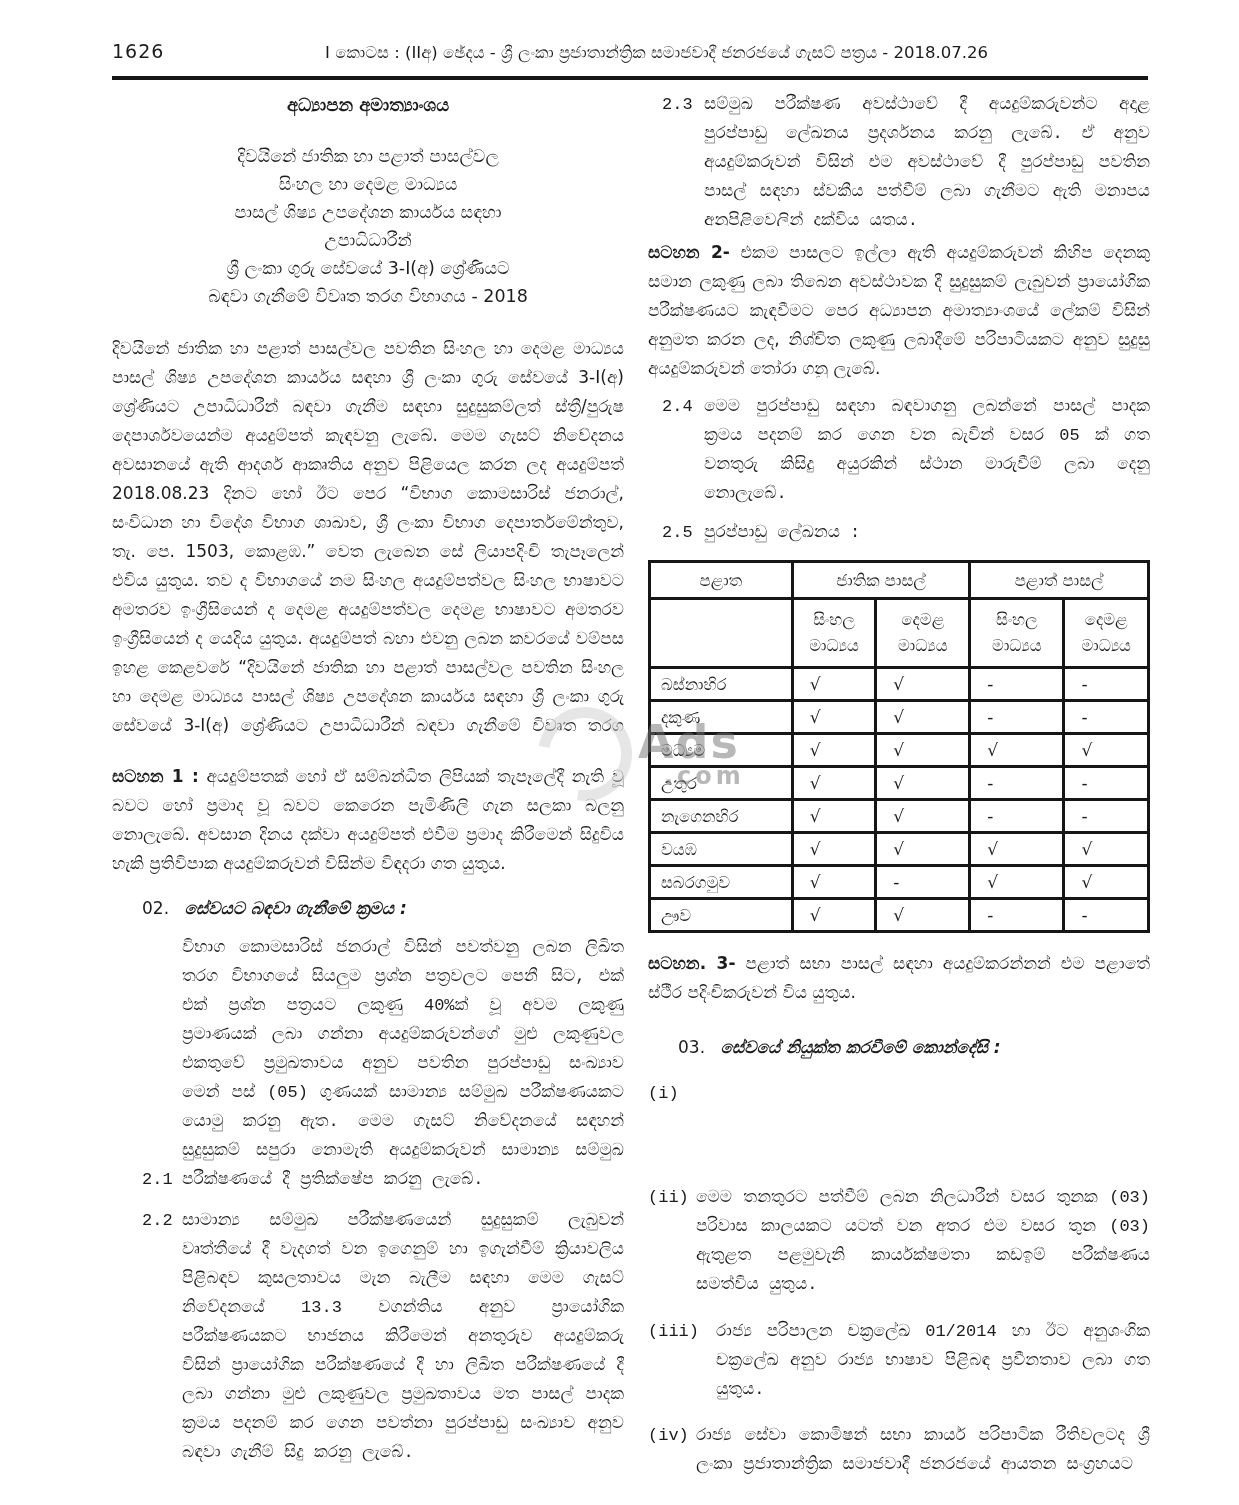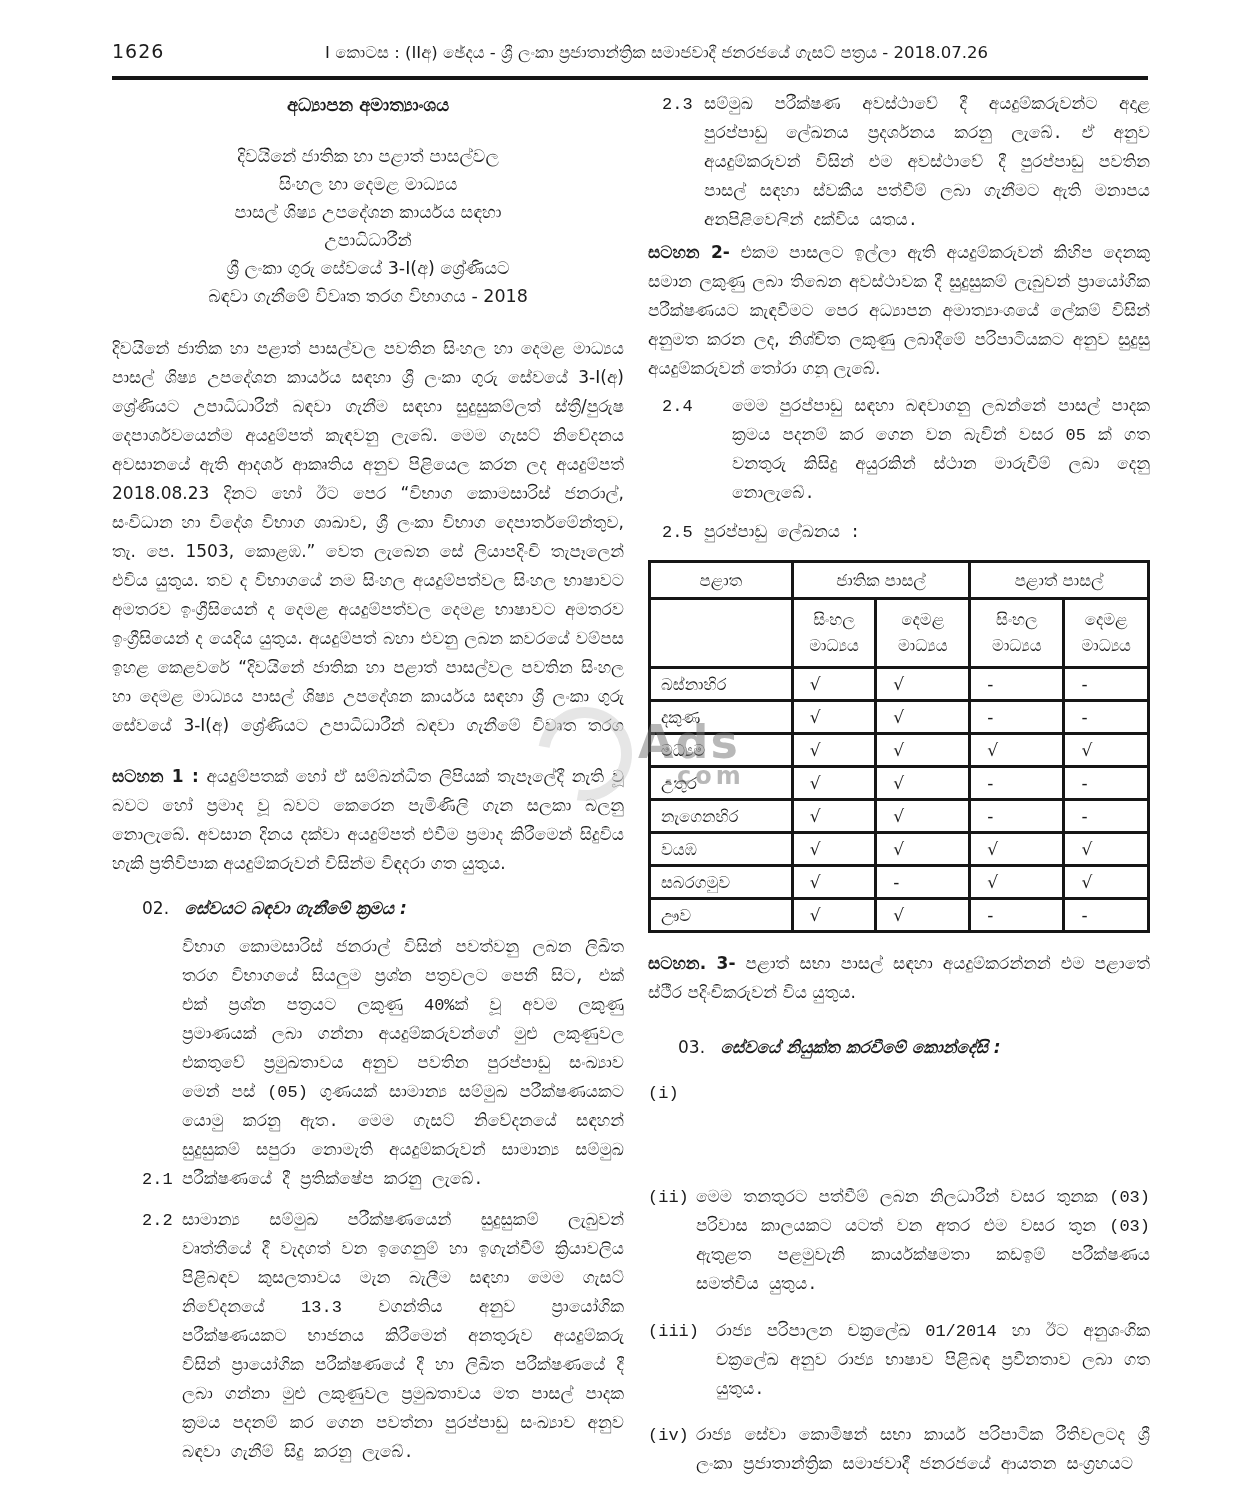--- a/index.html
+++ b/index.html
@@ -32,21 +32,21 @@
   .sec02{margin-top:14px;padding-left:30px;}
   .numbered{display:flex;align-items:flex-start;font-family:Liberation Mono, monospace;}
   .numbered .num{flex:0 0 40px;}
   .numbered .txt{flex:1;}
   .item21{margin-top:12px;padding-left:30px;height:258px;align-items:flex-end;}
   .item22{margin-top:12px;padding-left:30px;height:262px;}
   
   .item23{margin-top:6px;padding-left:14px;height:136px;}
   .item23 .num,.item24 .num,.item25 .num{flex:0 0 42px;}
   .note2{margin-top:12px;height:140px;}
-  .item24{margin-top:14px;padding-left:14px;height:116px;gap:28px;}
+  .item24{margin-top:14px;padding-left:14px;height:116px;}
   .item25{margin-top:10px;padding-left:14px;height:30px;}
   .note-label{font-weight:bold;}
   
   .vacancy-table{margin-top:12px;border-collapse:collapse;table-layout:fixed;width:502px;padding-left:24px;}
   .vacancy-table th,.vacancy-table td{
     border:3px solid #161616;font-weight:normal;font-size:16.5px;
     padding:0 4px;vertical-align:middle;overflow:hidden;
   }
   .vacancy-table .c-prov{width:135px;}
   .vacancy-table .c1{width:79px;}

